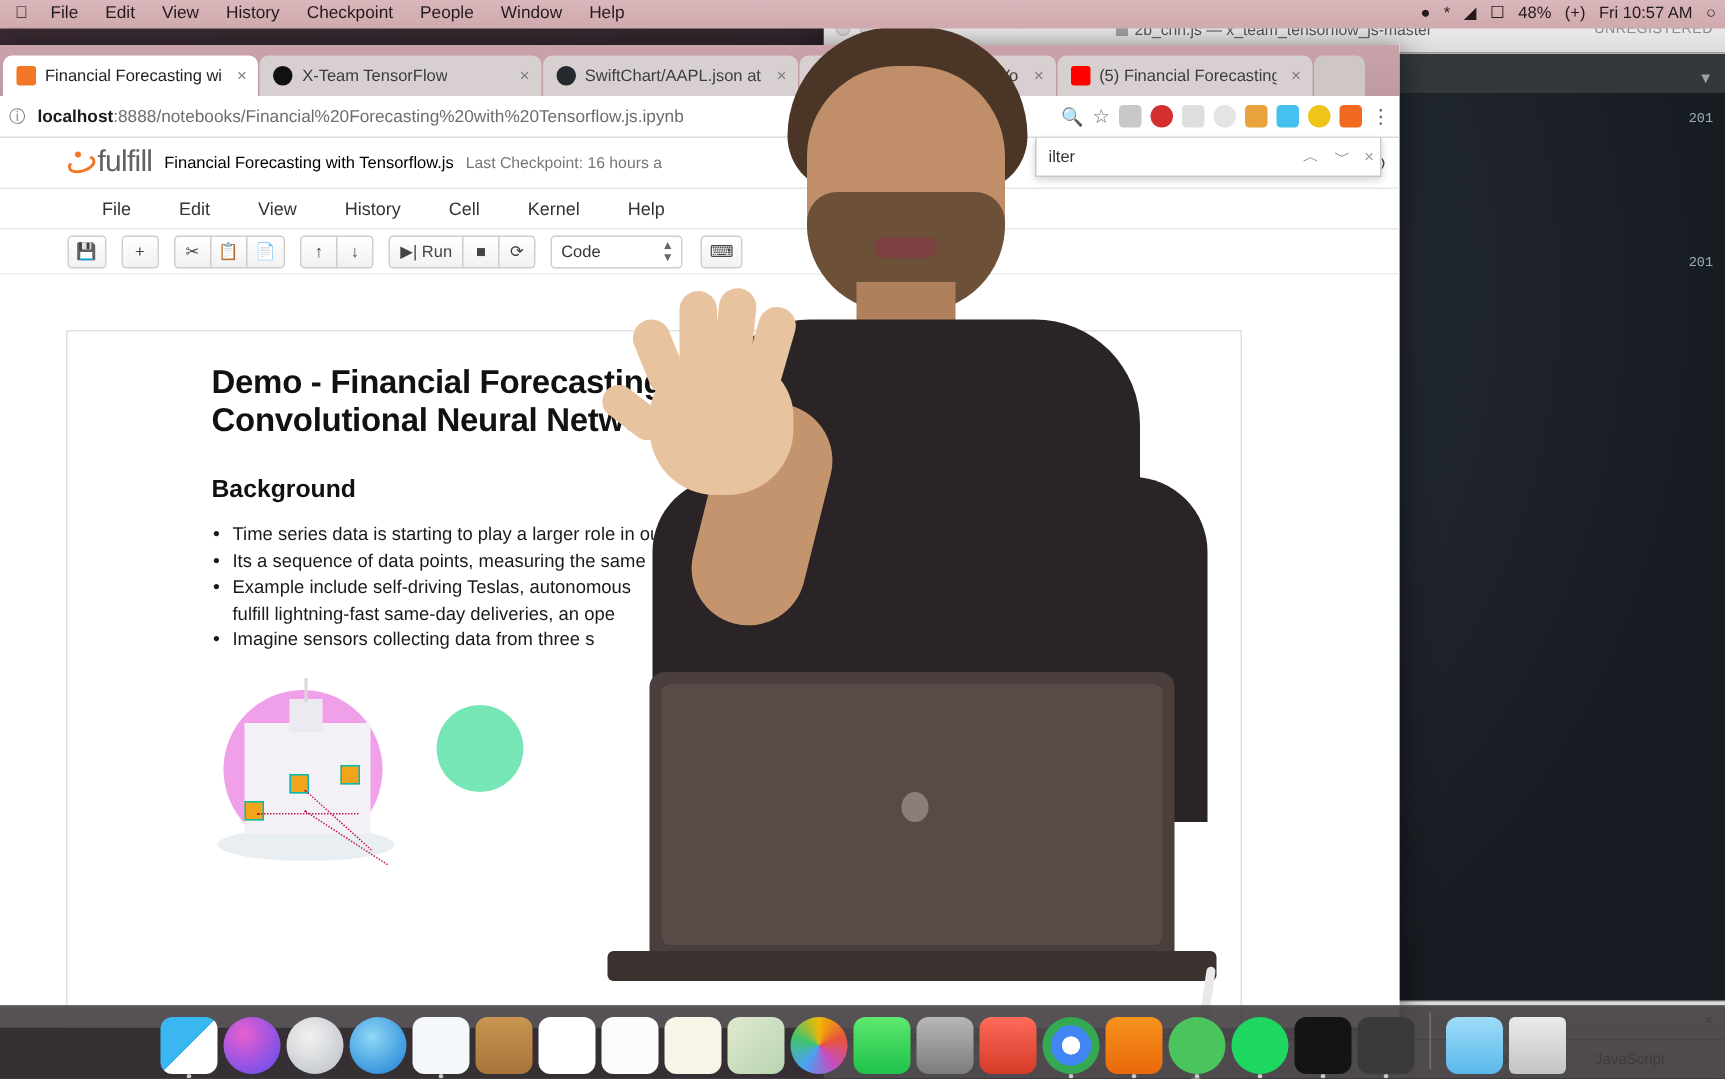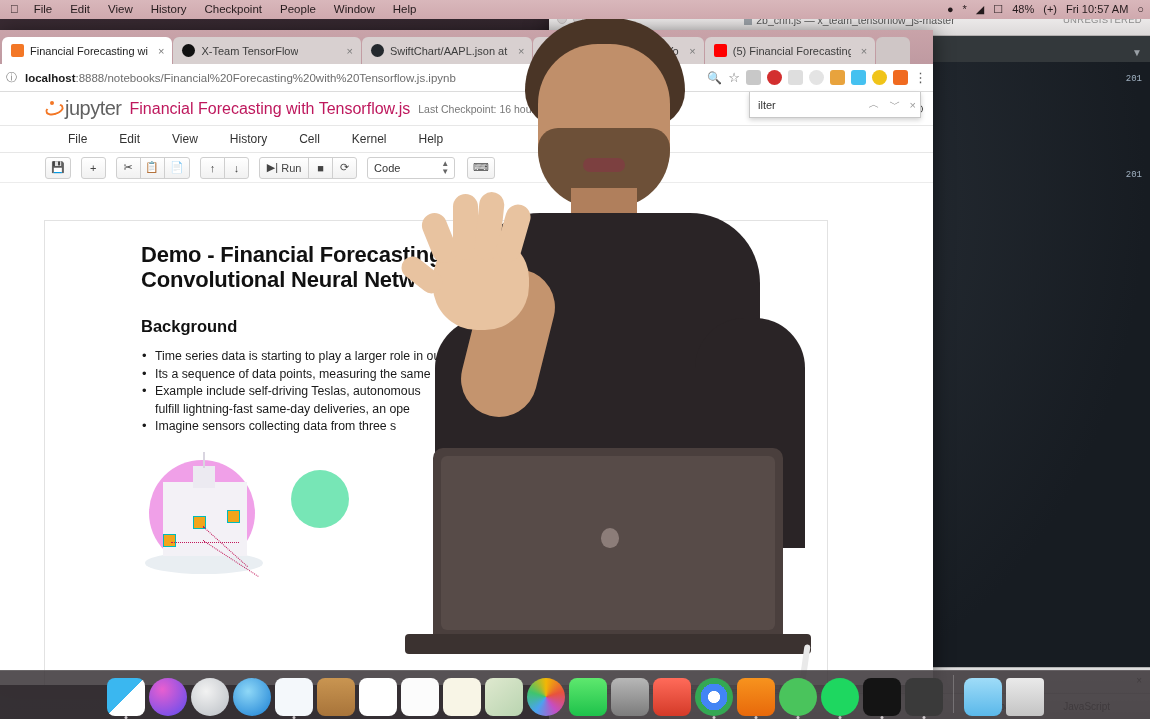--- a/index.html
+++ b/index.html
@@ -115,21 +115,21 @@
     border-bottom:1px solid #dcdcdc; padding: 0 6px; gap:8px;
   }
   .omni-info { font-size:11px; color:#7a7a7a; }
   .omni-url { font-size:11.5px; color:#6d6d6d; flex:1; white-space:nowrap; overflow:hidden;}
   .omni-url b { color:#1a1a1a; font-weight:700; }
   .omni-right { display:flex; align-items:center; gap:6px; }
   .ext { width:15px; height:15px; border-radius:3px; display:block; }
 
   
   .findbar {
-    position:absolute; top:62px; right:12px; width:172px; height:26px;
+    position:absolute; top:62px; right:12px; width:231px; height:26px;
     background:#fff; border:1px solid #c8c8c8; border-top:none;
     box-shadow: 0 2px 5px rgba(0,0,0,.18);
     display:flex; align-items:center; padding:0 4px 0 8px; gap:4px;
     z-index: 40; font-size:11px; color:#333;
   }
   .findbar .fb-input { flex:1; color:#333; font-size:11px; }
   .findbar .fb-arrow { color:#8a8a8a; font-size:11px; padding:0 3px;}
   .findbar .fb-x { color:#9a9a9a; font-size:11px; padding-left:2px;}
 
   
@@ -137,21 +137,21 @@
   .jup-header { height:34px; display:flex; align-items:center; padding-left:44px; gap:8px; border-bottom:1px solid #e7e7e7; }
   .jup-logo { font-size:20px; color:#616161; letter-spacing:-.5px; display:flex; align-items:center; gap:4px;}
   .jup-logo .planet { width:17px; height:17px; position:relative; display:inline-block;}
   .jup-logo .planet::before{
     content:""; position:absolute; left:1px; top:4px; width:15px; height:7px;
     border-radius:50%; border:2px solid #f37726; border-top-color:transparent; transform:rotate(-18deg);
   }
   .jup-logo .planet::after{
     content:""; position:absolute; left:6px; top:1px; width:4px;height:4px;border-radius:50%;background:#f37726;
   }
-  .jup-title { font-size:16px; color:#be185d; }
+  .jup-title { font-size:11px; color:#000000; }
   .jup-ckpt { font-size:10.5px; color:#777; }
   .jup-trusted {
     margin-left:auto; display:flex; align-items:center; gap:8px; padding-right:10px; font-size:11.5px; color:#555;
   }
   .jup-trusted .tbox{ border:1px solid #ccc; border-radius:2px; padding:2px 7px; font-size:11px;}
   .jup-kernel{ border-left:1px solid #ddd; padding-left:10px; display:flex; align-items:center; gap:5px;}
   .kcircle{ width:10px;height:10px;border:1.5px solid #444; border-radius:50%; display:inline-block;}
   .jup-menubar { height:27px; display:flex; align-items:center; padding-left:52px; gap:0px; border-bottom:1px solid #e7e7e7;}
   .jup-menubar .jm { font-size:12px; color:#333; padding:0 16px; }
   .jup-toolbar { height:30px; display:flex; align-items:center; padding-left:45px; gap:0; border-bottom:1px solid #ececec; }
@@ -319,21 +319,21 @@
         <span class="ext" style="background:#f0c419;border-radius:50%"></span>
         <span class="ext" style="background:#f06a20"></span>
         <span style="font-size:13px;color:#5a5a5a">⋮</span>
       </span>
     </div>
 
     <div class="jup">
       <div class="jup-header">
         <span class="jup-logo">
           <span class="planet"></span>
-          <span>jupyter</span>
+          <span>fulfill</span>
         </span>
         <span class="jup-title">Financial Forecasting with Tensorflow.js</span>
         <span class="jup-ckpt">Last Checkpoint: 16 hours a</span>
         <span class="jup-trusted">
           <span class="tbox">sted</span>
           <span class="jup-kernel">
             <span>Python 3</span>
             <span class="kcircle"></span>
           </span>
         </span>

